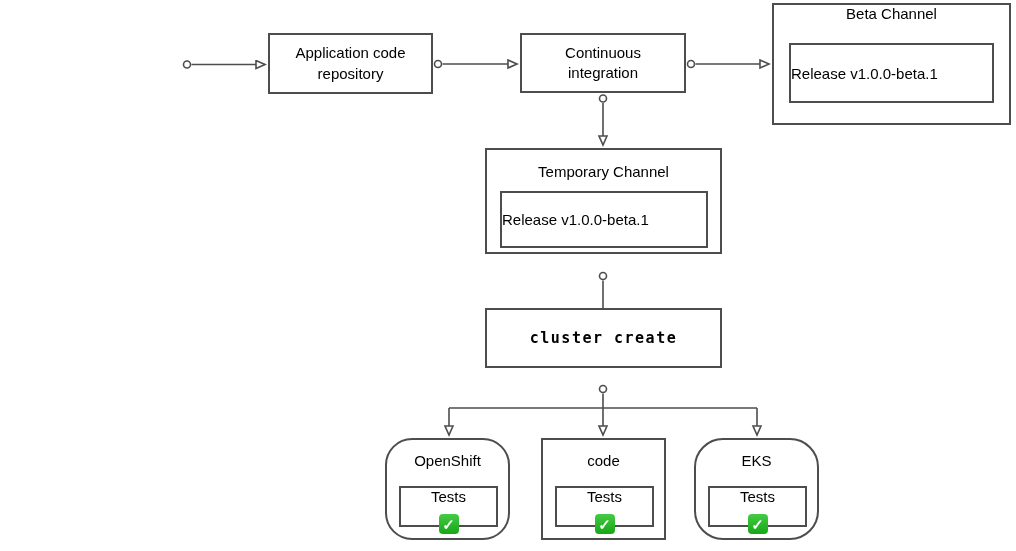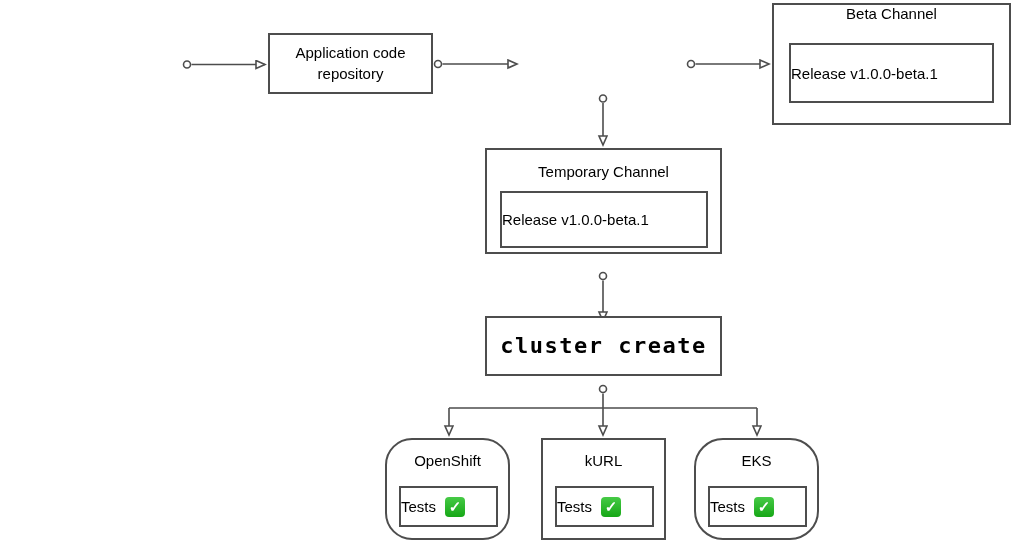--- a/index.html
+++ b/index.html
@@ -41,31 +41,31 @@
   
   .node-beta{left:772px;top:3px;width:239px;height:122px;}
   .node-beta .group-title{}
   .node-beta .inner-box{left:15px;top:38px;width:205px;height:60px;}
   
   .node-temp{left:485px;top:148px;width:237px;height:106px;}
   .node-temp .group-title{padding-top:13px;}
   .node-temp .inner-box{left:13px;top:41px;width:208px;height:57px;}
   
   .node-cluster{
-    left:485px;top:316px;width:237px;height:60px;
+    left:485px;top:308px;width:237px;height:60px;
     font-family:"DejaVu Sans Mono","Liberation Mono",monospace;
-    font-weight:bold;font-size:22px;letter-spacing:1.5px;
+    font-weight:bold;font-size:15px;letter-spacing:1.5px;
   }
   
   .cluster{width:125px;height:102px;top:438px;}
   .cluster-0{left:385px;border-radius:27px;}
   .cluster-1{left:541px;}
   .cluster-2{left:694px;border-radius:29px;}
   .cluster .group-title{padding-top:12px;}
-  .cluster .inner-box{left:12px;top:46px;width:99px;height:41px;gap:9px;}
+  .cluster .inner-box{left:12px;top:46px;width:99px;height:41px;gap:9px;flex-direction:column;}
   .check-icon{
     width:20px;height:20px;border-radius:4px;flex:0 0 auto;
     background:linear-gradient(180deg,var(--check-green-top) 0%,var(--check-green-bottom) 100%);
     color:var(--check-mark);display:flex;align-items:center;justify-content:center;
     font-size:15px;font-weight:bold;line-height:1;
   }
 </style>
 </head>
 <body>
 
@@ -110,20 +110,23 @@
       <line x1="603" y1="408" x2="603" y2="435" marker-end="url(#arrowhead)"></line>
       <line x1="757" y1="408" x2="757" y2="435" marker-end="url(#arrowhead)"></line>
     </g>
   </svg>
 
 
   <div class="box node-repo">
     <span>Application code repository</span>
   </div>
 
+  <div class="box node-ci">
+    <span>Continuous integration</span>
+  </div>
 
   <div class="group node-beta">
     <span class="group-title">Beta Channel</span>
     <div class="inner-box">
       <span>Release v1.0.0-beta.1</span>
     </div>
   </div>
 
   <div class="group node-temp">
     <span class="group-title">Temporary Channel</span>
@@ -138,21 +141,21 @@
 
   <div class="group cluster cluster-0">
     <span class="group-title">OpenShift</span>
     <div class="inner-box">
       <span>Tests</span>
       <span class="check-icon">✓</span>
     </div>
   </div>
 
   <div class="group cluster cluster-1">
-    <span class="group-title">kURL</span>
+    <span class="group-title">code</span>
     <div class="inner-box">
       <span>Tests</span>
       <span class="check-icon">✓</span>
     </div>
   </div>
 
   <div class="group cluster cluster-2">
     <span class="group-title">EKS</span>
     <div class="inner-box">
       <span>Tests</span>

